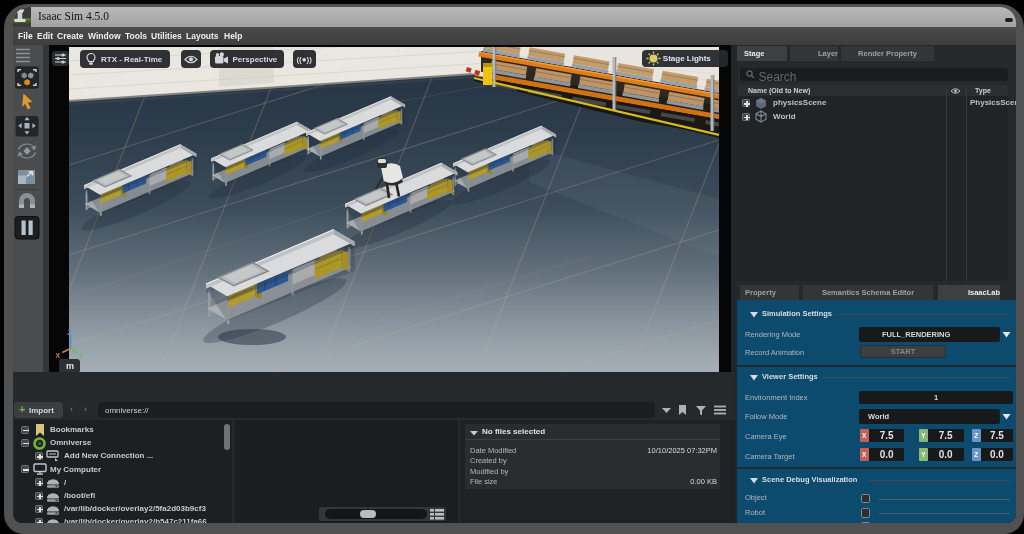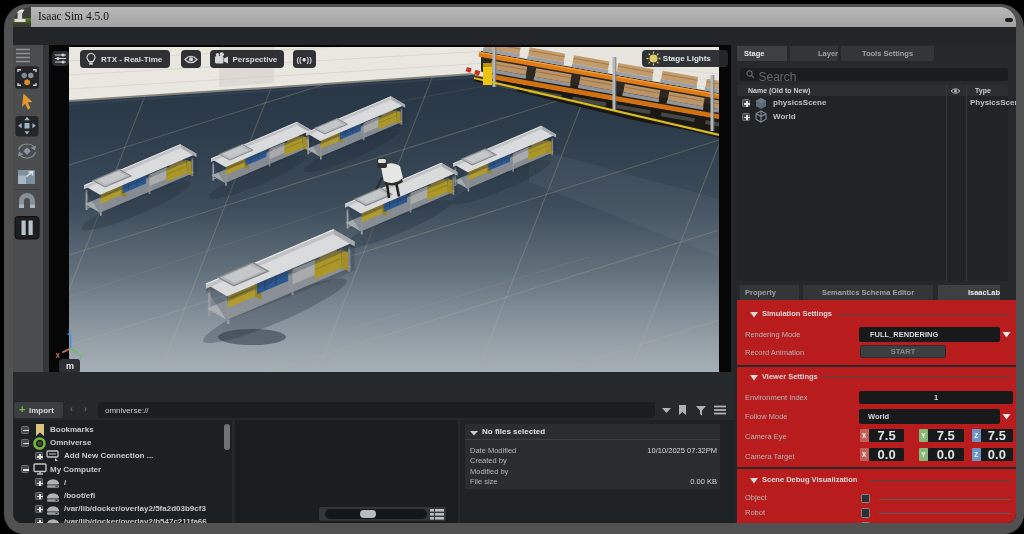--- a/index.html
+++ b/index.html
@@ -32,21 +32,21 @@
 .tab.on { background:#3c4043; color:#ececec; }
 #bottompanel { left:0; top:365px; width:722px; height:151px; background:#26292c; }
 #rightpanel { left:724px; top:37.5px; width:279px; height:478.5px; background:#26292c; }
 .field { position:absolute; background:#17191b; border-radius:2px; color:#d8dadc;
   font-size:7.5px; font-weight:bold; line-height:15px; }
 .lab { position:absolute; font-size:7.5px; color:#b4b8ba; white-space:nowrap; }
 .sechead { position:absolute; font-size:7.5px; font-weight:bold; color:#dcdedf; white-space:nowrap; }
 .badge { position:absolute; width:9px; height:13px; font-size:6.5px; font-weight:bold;
   color:#fff; text-align:center; line-height:13px; border-radius:1px; }
 .nfield { position:absolute; background:#17191b; height:13px; color:#e0e2e3;
-  font-size:13px; font-weight:bold; text-align:center; line-height:13px; border-radius:1px; }
+  font-size:10px; font-weight:bold; text-align:center; line-height:13px; border-radius:1px; }
 .cline { position:absolute; height:1px; background:#585c5f; }
 .ckbox { position:absolute; width:9.5px; height:9.5px; border:1.2px solid #85898d;
   border-radius:1.5px; background:#2b2f32; }
 .treerow { position:absolute; font-size:8px; font-weight:bold; color:#c8cbcd; white-space:nowrap; }
 .pm { position:absolute; width:8px; height:8px; background:#43474a; border:1px solid #6f7376;
   border-radius:1.5px; }
 .pm i { position:absolute; background:#dfe1e2; }
 .pm .ph { left:1.4px; top:3.4px; width:5.2px; height:1.3px; }
 .pm .pv { left:3.4px; top:1.4px; width:1.3px; height:5.2px; }
 </style></head>
@@ -63,20 +63,30 @@
       <rect x="0" y="17.5" width="22" height="3.5" fill="#3a3c38"></rect>
       <path d="M6.5,3.5 h9 l-2,3.5 h-5 Z" fill="#e2e2e0"></path>
       <rect x="8.6" y="5.5" width="4.6" height="8" fill="#cfcfcd"></rect>
       <rect x="5.5" y="13" width="11" height="3" fill="#dadad8"></rect>
           </svg>
     </div>
     <div id="title" class="abs">Isaac Sim 4.5.0</div>
     <div id="minbtn" class="abs"></div>
   </div>
 
+  <div id="menubar" class="abs">
+    <span style="left:5px">File</span>
+        <span style="left:24px">Edit</span>
+    <span style="left:44px">Create</span>
+        <span style="left:75px">Window</span>
+    <span style="left:112px">Tools</span>
+        <span style="left:138px">Utilities</span>
+    <span style="left:173px">Layouts</span>
+        <span style="left:211px">Help</span>
+  </div>
 
   <div id="ltoolbar" class="abs">
 <div class="ltool">
  <svg width="30" height="300" viewBox="0 0 30 300">
   <g stroke="#8f9193" stroke-width="1.6">
    <line x1="3" y1="4.5" x2="17" y2="4.5"></line>
               <line x1="3" y1="8.5" x2="17" y2="8.5"></line>
    <line x1="3" y1="12.5" x2="17" y2="12.5"></line>
               <line x1="3" y1="16.5" x2="17" y2="16.5"></line>
   </g>
@@ -680,21 +690,21 @@
     <div class="lab" style="left:457px;top:105px">File size</div>
     <div class="lab" style="right:18px;top:73.5px;color:#d8dadc">10/10/2025 07:32PM</div>
     <div class="lab" style="right:18px;top:105px;color:#d8dadc">0.00 KB</div>
   </div>
 
   <div id="rightpanel" class="abs">
 
     <div class="panel-tabs" style="left:0;top:1.5px;width:279px">
       <div class="tab on" style="left:0;width:50px">Stage</div>
       <div class="tab" style="left:53px;width:48px;text-align:right;padding:0">Layer</div>
-      <div class="tab" style="left:104px;width:93px;text-align:center;padding:0">Tools Settings</div>
+      <div class="tab" style="left:104px;width:93px;text-align:center;padding:0">Render Property</div>
     </div>
     <div class="abs" style="left:2.5px;top:23px;width:268.5px;height:13px;background:#1a1d20;border-radius:3px">
       <svg width="9" height="9" style="position:absolute;left:6px;top:2px">
         <circle cx="3.5" cy="3.5" r="2.6" fill="none" stroke="#63676b" stroke-width="1.2"></circle>
         <line x1="5.5" y1="5.5" x2="8" y2="8" stroke="#63676b" stroke-width="1.2"></line>
           </svg>
       <span style="position:absolute;left:19px;top:2.5px;font-size:12px;color:#63676b">Search</span>
     </div>
     <div class="abs" style="left:0;top:40.5px;width:271px;height:11px;background:#2b2e31">
       <span style="position:absolute;left:11px;top:1.5px;font-size:7px;font-weight:bold;color:#cdd0d2">Name (Old to New)</span>
@@ -724,29 +734,29 @@
     <svg class="abs" style="left:17px;top:65.5px" width="14" height="13">
       <path d="M7,1 l5,2.8 0,5.4 -5,2.8 -5,-2.8 0,-5.4 Z M7,1 l0,5.6 M2,3.8 l5,2.8 5,-2.8 M7,6.6 l0,5.4" fill="none" stroke="#7e8b96" stroke-width="1.1"></path>
         </svg>
     <div class="treerow" style="left:36px;top:67px;color:#b9c1c7">World</div>
 
     <div class="panel-tabs" style="left:0;top:240.5px;width:279px">
       <div class="tab" style="left:3px;width:59px;padding:0 0 0 5px">Property</div>
       <div class="tab" style="left:66px;width:130px;text-align:center;padding:0">Semantics Schema Editor</div>
       <div class="tab on" style="left:201px;width:62px;text-align:right;padding:0">IsaacLab</div>
     </div>
-    <div class="abs" id="isaacpanel" style="left:0;top:255.5px;width:279px;height:223px;background:#b91c1c">
+    <div class="abs" id="isaacpanel" style="left:0;top:255.5px;width:279px;height:223px;background:#0c4a6e">
 
       <svg class="abs" style="left:13px;top:10.5px" width="8" height="7">
             <path d="M0,1 h8 l-4,5.5 Z" fill="#d8dadb"></path>
           </svg>
       <div class="sechead" style="left:25px;top:8.5px">Simulation Settings</div>
       <div class="abs" style="left:99px;top:13.5px;width:174px;height:1px;background:#45494c"></div>
       <div class="lab" style="left:8px;top:29.5px">Rendering Mode</div>
-      <div class="field" style="left:122px;top:26.5px;width:141px;height:15px"><span style="margin-left:11px">FULL_RENDERING</span></div>
+      <div class="field" style="left:122px;top:26.5px;width:141px;height:15px"><span style="margin-left:23px">FULL_RENDERING</span></div>
       <svg class="abs" style="left:263px;top:26.5px" width="13" height="15">
             <path d="M2.5,5 h8 l-4,5.5 Z" fill="#e6e8e9"></path>
           </svg>
       <div class="lab" style="left:8px;top:47.5px">Record Animation</div>
       <div class="abs" style="left:123px;top:44.5px;width:86px;height:13.5px;background:#3b3f42;border:1px solid #2b2e30;border-radius:2px;
            color:#85898c;font-size:7.5px;font-weight:bold;text-align:center;line-height:12.5px">START</div>
       <div class="abs" style="left:0;top:64.5px;width:279px;height:2px;background:#26292c"></div>
 
       <svg class="abs" style="left:13px;top:74px" width="8" height="7">
             <path d="M0,1 h8 l-4,5.5 Z" fill="#d8dadb"></path>

